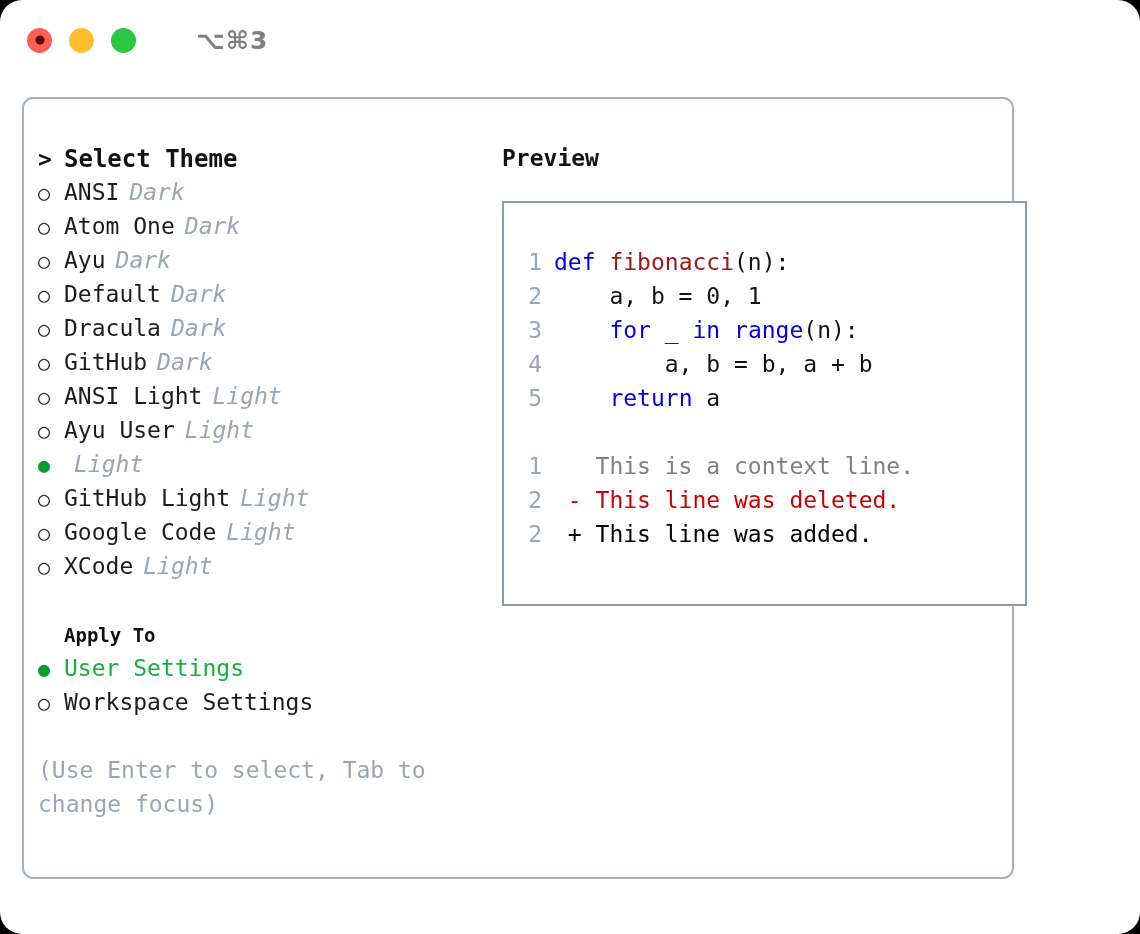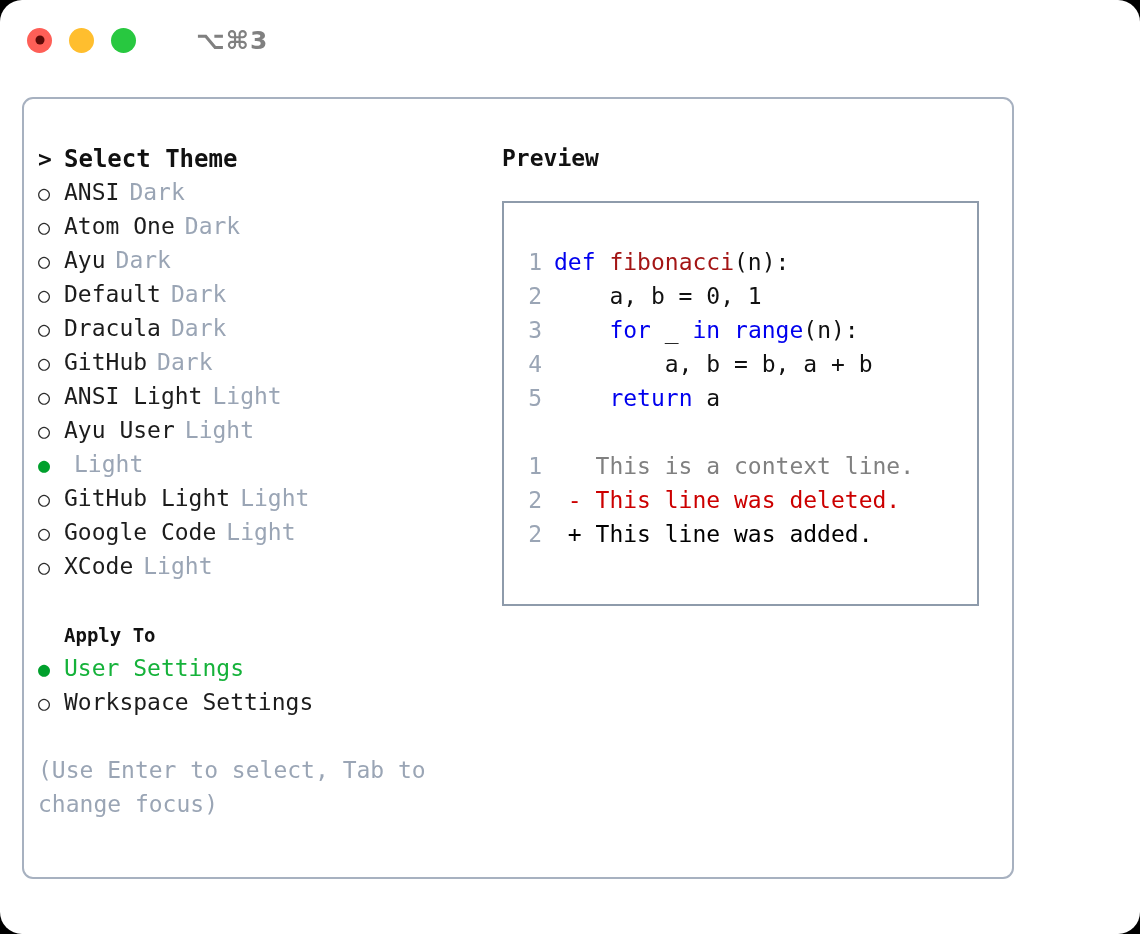--- a/index.html
+++ b/index.html
@@ -123,20 +123,21 @@
   }
   .bullet-off {
     color: #2b2b2b;
     font-size: 20px;
   }
   .label { color: #1c1c1c; }
   .row-selected .label { color: #15b23a; }
   .badge {
     color: #9aa5b5;
     margin-left: 10px;
+    font-style: italic;
   }
   .spacer-row { height: 34px; }
   .section-title {
     display: flex;
     align-items: baseline;
     height: 34px;
     font-size: 19px;
     font-weight: bold;
     color: #111111;
     white-space: pre;
@@ -157,21 +158,21 @@
     top: 46px;
     width: 500px;
   }
   .preview-title {
     font-size: 23px;
     font-weight: bold;
     color: #111111;
     margin-bottom: 30px;
   }
   .preview-box {
-    width: 477px;
+    width: 525px;
     height: 405px;
     border: 2px solid #8e9bab;
     box-sizing: border-box;
     background: #ffffff;
     position: relative;
   }
   .code {
     position: absolute;
     left: 12px;
     top: 42px;

